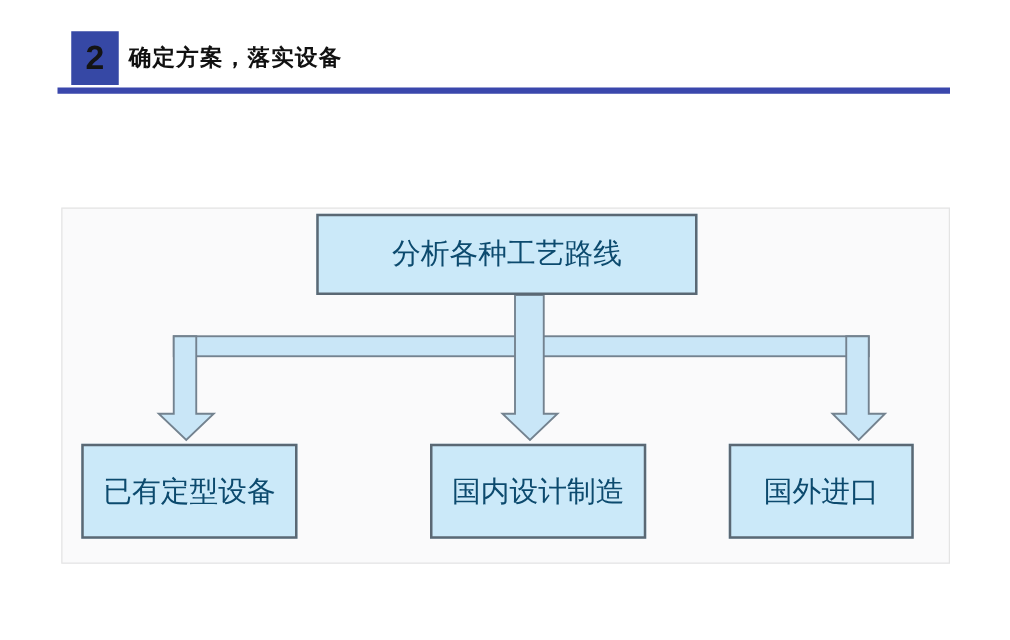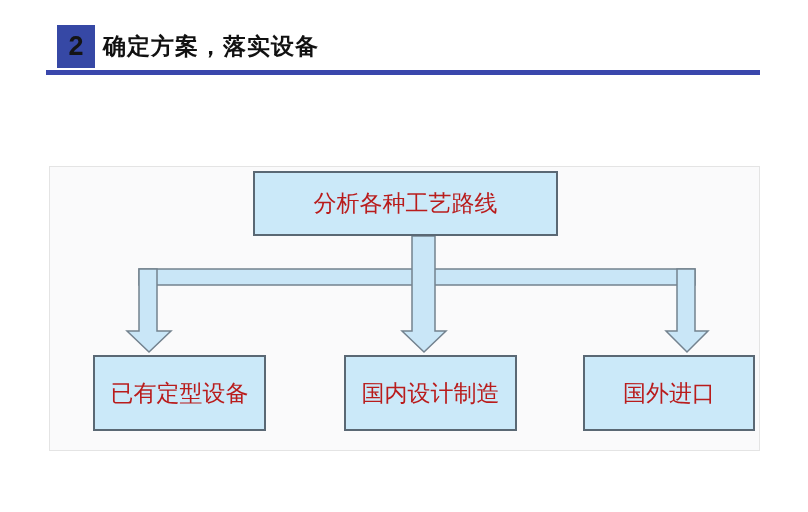--- a/index.html
+++ b/index.html
@@ -10,21 +10,21 @@
 
   
   .num-box {
     position: absolute; left: 57px; top: 25px; width: 38px; height: 43px;
     background: #3648A5;
     display: flex; align-items: center; justify-content: center;
     color: #141414; font-size: 27px; font-weight: bold;
   }
   .title {
     position: absolute; left: 103px; top: 31px; height: 30px;
-    font-size: 23px; font-weight: bold; color: #111111;
+    font-size: 18px; font-weight: bold; color: #111111;
     letter-spacing: 1px; line-height: 30px; white-space: nowrap;
   }
   .underline {
     position: absolute; left: 46px; top: 70px; width: 714px; height: 5px;
     background: #3A47AC;
   }
 
   
   .panel {
     position: absolute; left: 49px; top: 166px; width: 711px; height: 285px;
@@ -38,27 +38,27 @@
     stroke-width: 1.5;
     stroke-linejoin: miter;
   }
 
   .node {
     position: absolute;
     background: #CBE9F9;
     border: 2px solid #5A6874;
     display: flex; flex-direction: column; align-items: center; justify-content: center;
     font-family: "DejaVu Serif", "Liberation Serif", serif;
-    color: #b91c1c; text-align: center;
+    color: #0c4a6e; text-align: center;
   }
   .node.root { left: 253px; top: 171px; width: 305px; height: 65px; font-size: 23px; line-height: 29px; }
   .node.child { top: 355px; height: 76px; font-size: 23px; }
-  .node.c1 { left: 65px;  width: 173px; margin-left: 28px; }
+  .node.c1 { left: 65px;  width: 173px; }
   .node.c2 { left: 328px; width: 173px; margin-left: 16px; }
-  .node.c3 { left: 583px; width: 172px; }
+  .node.c3 { left: 583px; width: 148px; }
 </style>
 </head>
 <body>
 
 <div class="page">
 
   <div class="num-box">
     <span>2</span>
   </div>
   <div class="title">确定方案，落实设备</div>

